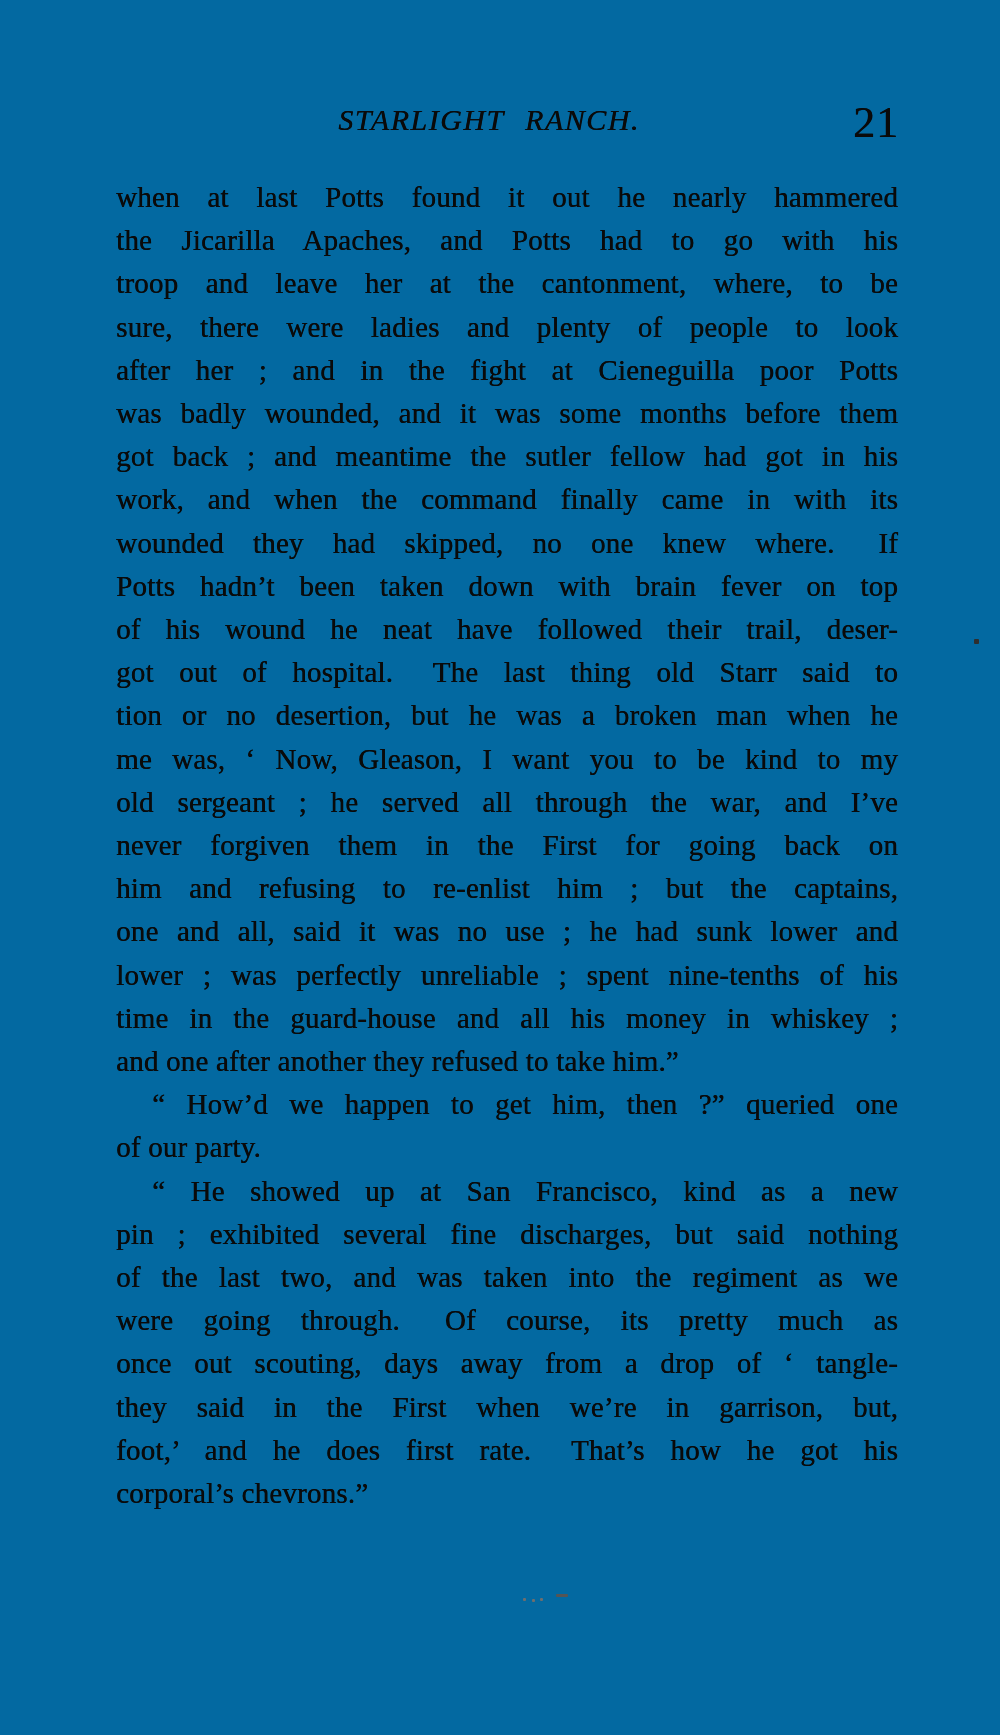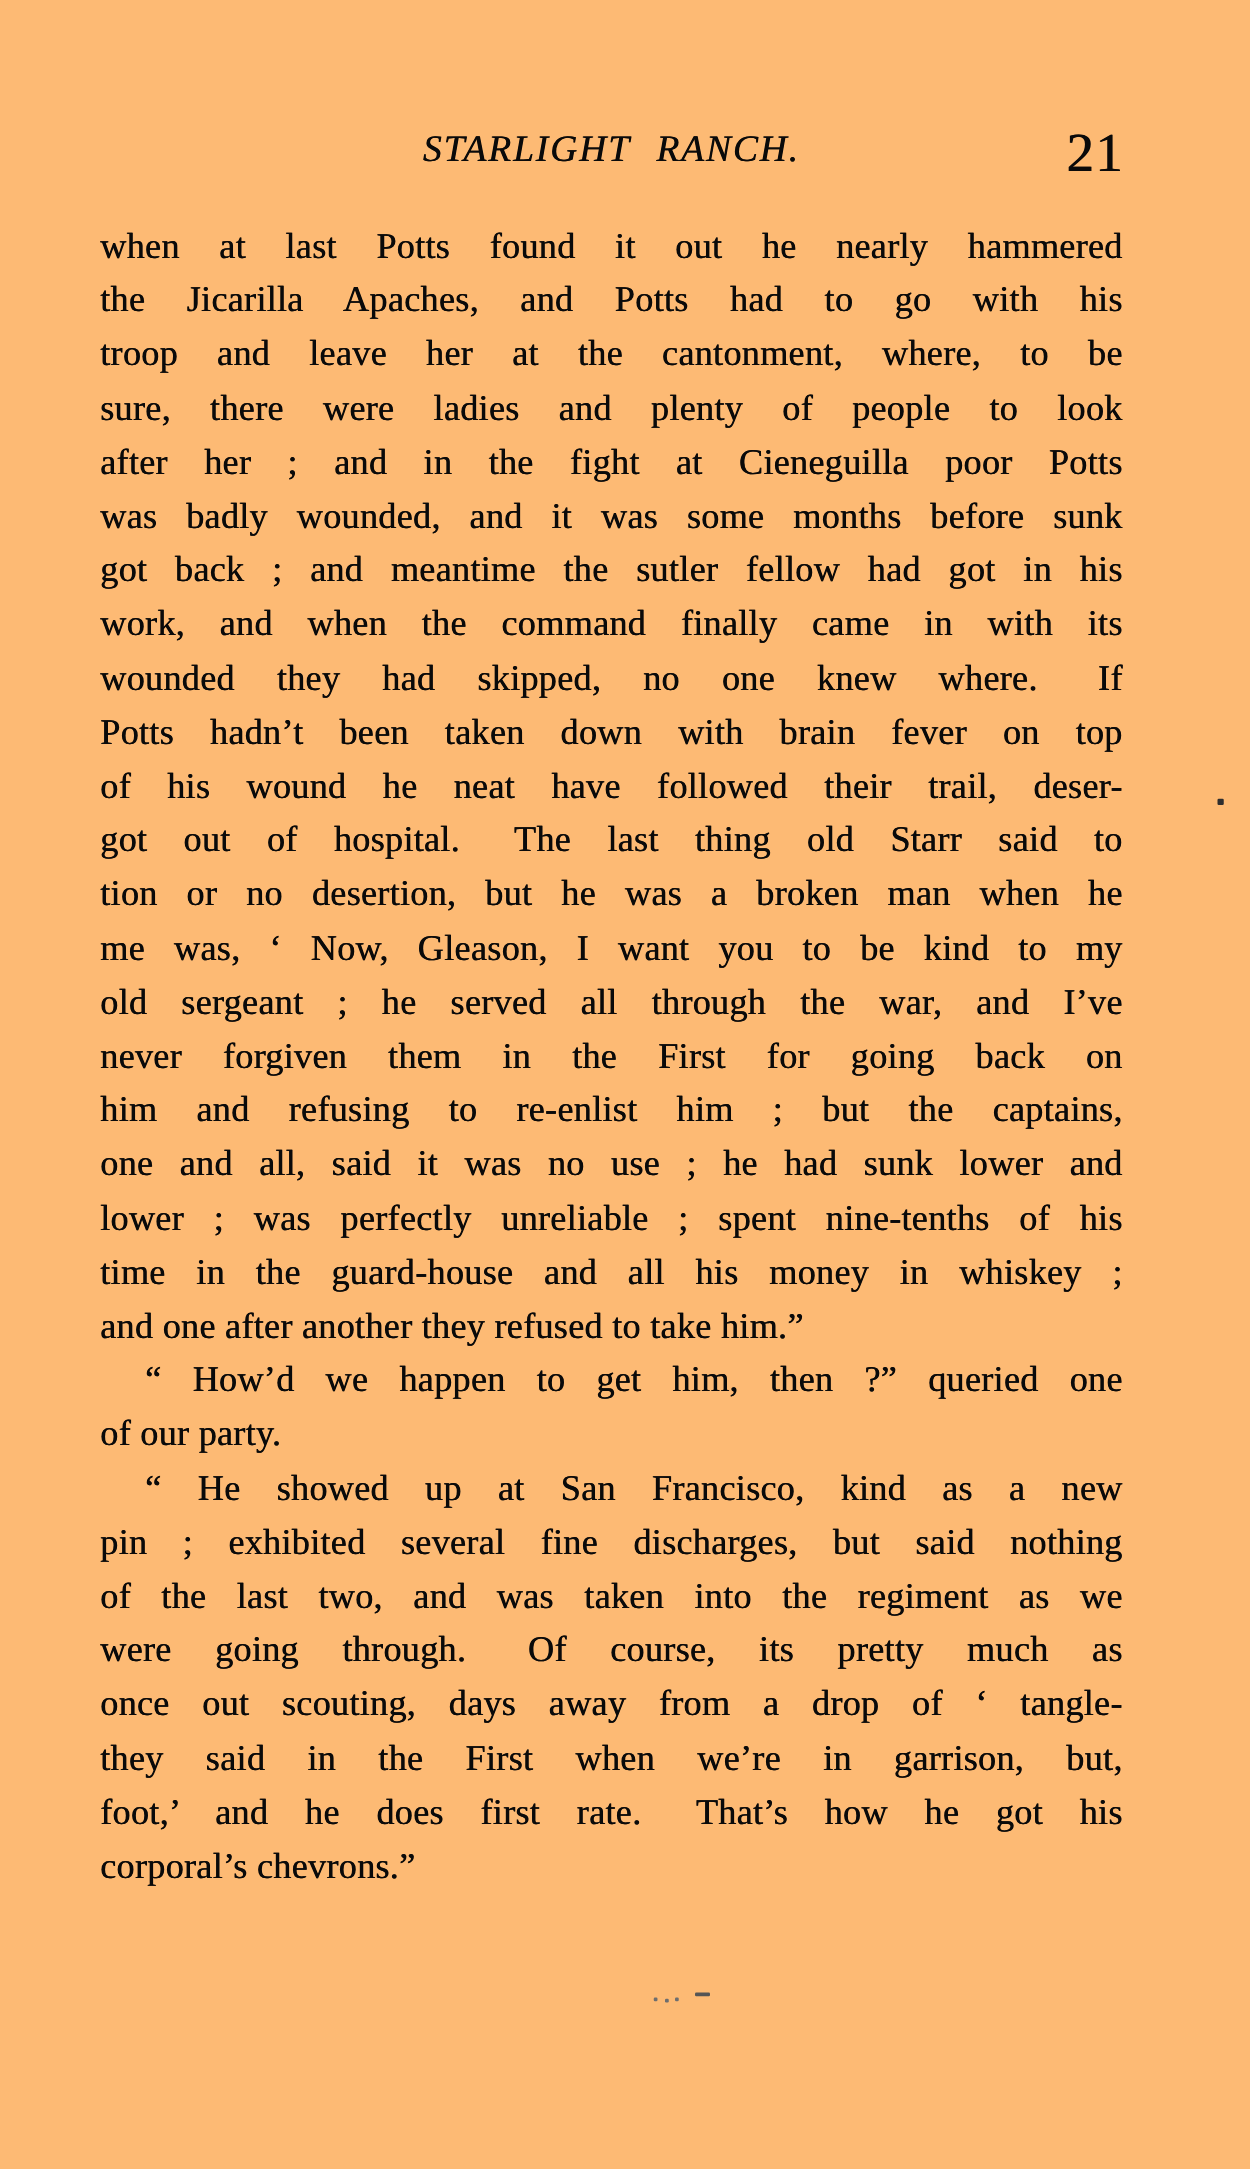--- a/index.html
+++ b/index.html
@@ -4,21 +4,21 @@
 <style>
   html, body {
     margin: 0;
     padding: 0;
     background: #ffffff;
   }
   .page {
     position: relative;
     width: 1000px;
     height: 1735px;
-    background: #fdba74;
+    background: #0369a1;
     overflow: hidden;
     font-family: "Liberation Serif", "DejaVu Serif", serif;
     color: #0a0a0a;
   }
   .running-header {
     position: absolute;
     top: 103px;
     left: 80px;
     width: 818px;
     text-align: center;
@@ -44,20 +44,21 @@
     left: 80px;
     width: 818px;
     font-size: 29px;
     line-height: 43.2px;
     letter-spacing: 0.2px;
     text-shadow: 0.4px 0 0 currentColor;
   }
   .line {
     text-align: justify;
     text-align-last: justify;
+    margin-left: 36px;
   }
   .line.para-end {
     text-align-last: left;
   }
   .line.indent {
     text-indent: 36px;
   }
   
   .smudge {
     position: absolute;
@@ -95,21 +96,21 @@
   </div>
 
   <div class="page-number">21</div>
 
   <div class="body-text" id="body-text">
       <div class="line">when at last Potts found it out he nearly hammered</div>
       <div class="line">the Jicarilla Apaches, and Potts had to go with his</div>
       <div class="line">troop and leave her at the cantonment, where, to be</div>
       <div class="line">sure, there were ladies and plenty of people to look</div>
       <div class="line">after her ; and in the fight at Cieneguilla poor Potts</div>
-      <div class="line">was badly wounded, and it was some months before sunk</div>
+      <div class="line">was badly wounded, and it was some months before them</div>
       <div class="line">got back ; and meantime the sutler fellow had got in his</div>
       <div class="line">work, and when the command finally came in with its</div>
       <div class="line">wounded they had skipped, no one knew where.  If</div>
       <div class="line">Potts hadn’t been taken down with brain fever on top</div>
       <div class="line">of his wound he neat have followed their trail, deser-</div>
       <div class="line">got out of hospital.  The last thing old Starr said to</div>
       <div class="line">tion or no desertion, but he was a broken man when he</div>
       <div class="line">me was, ‘ Now, Gleason, I want you to be kind to my</div>
       <div class="line">old sergeant ; he served all through the war, and I’ve</div>
       <div class="line">never forgiven them in the First for going back on</div>

